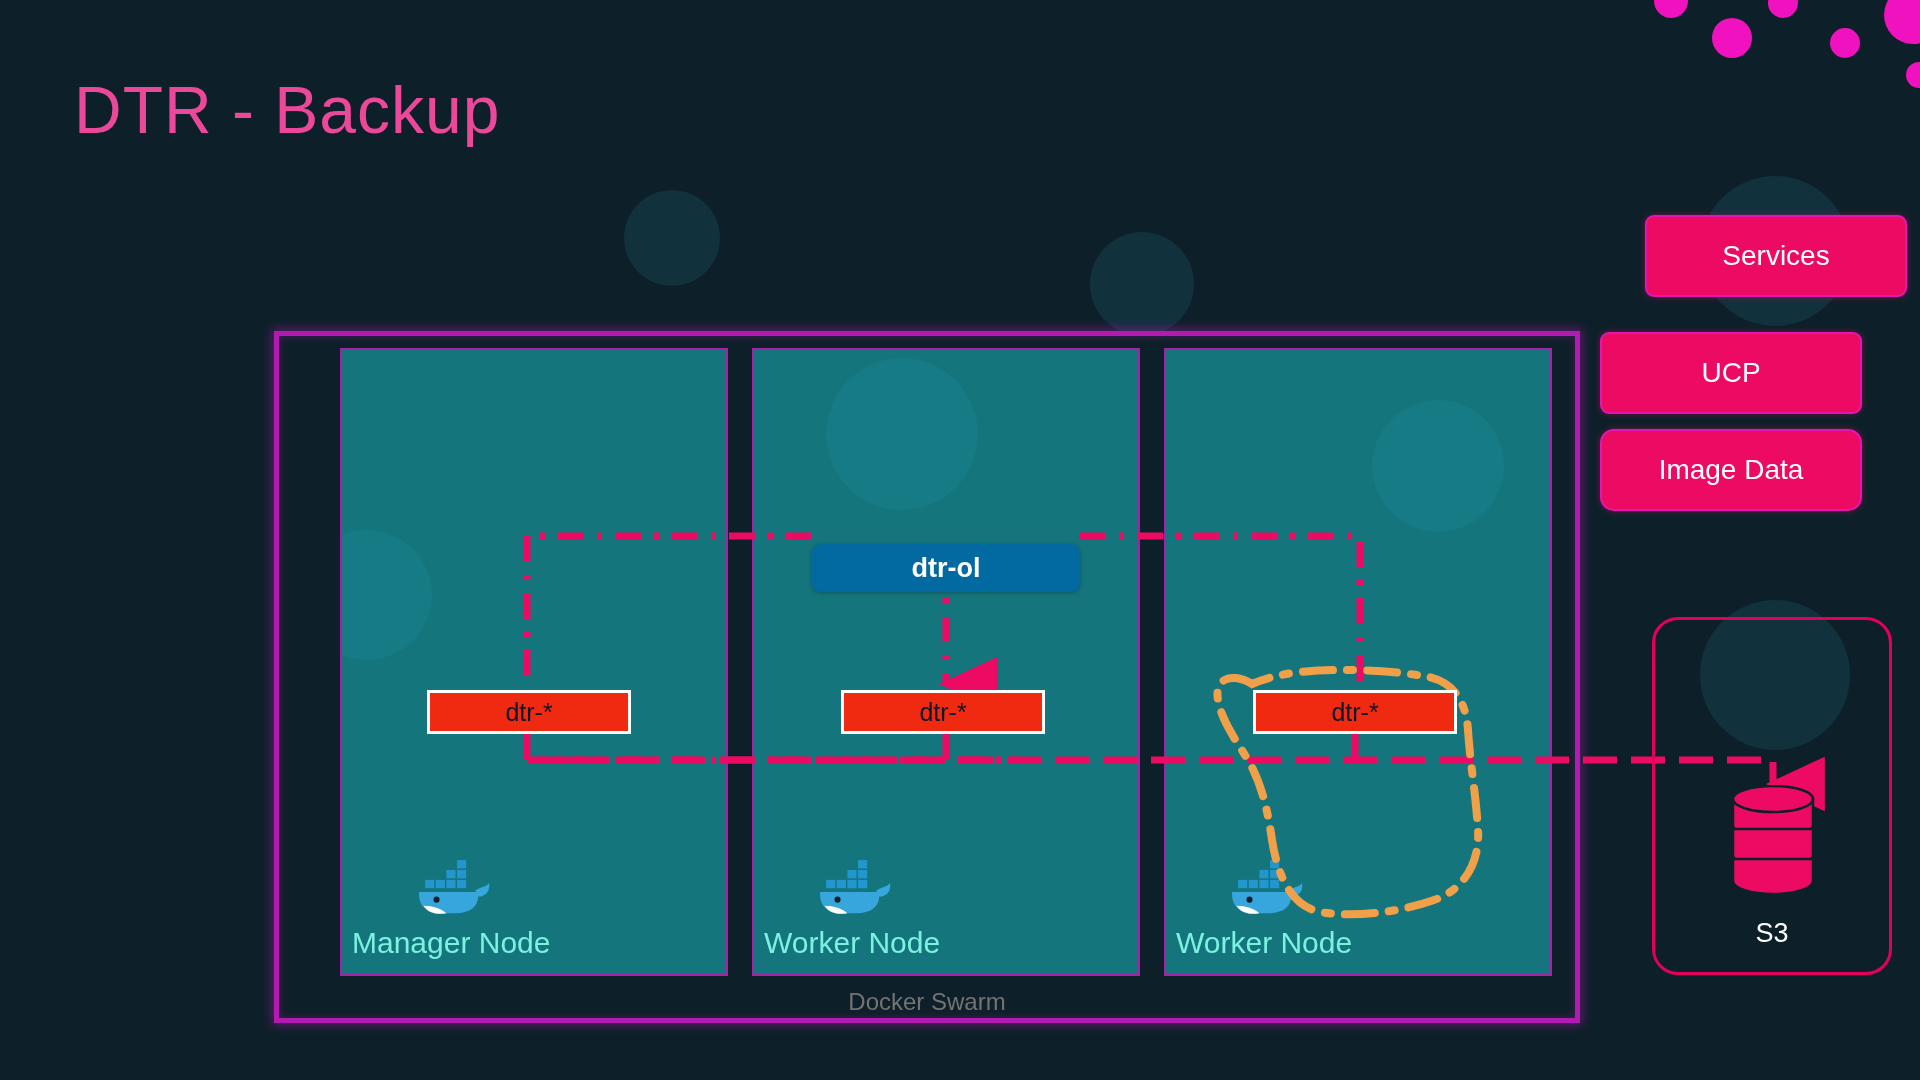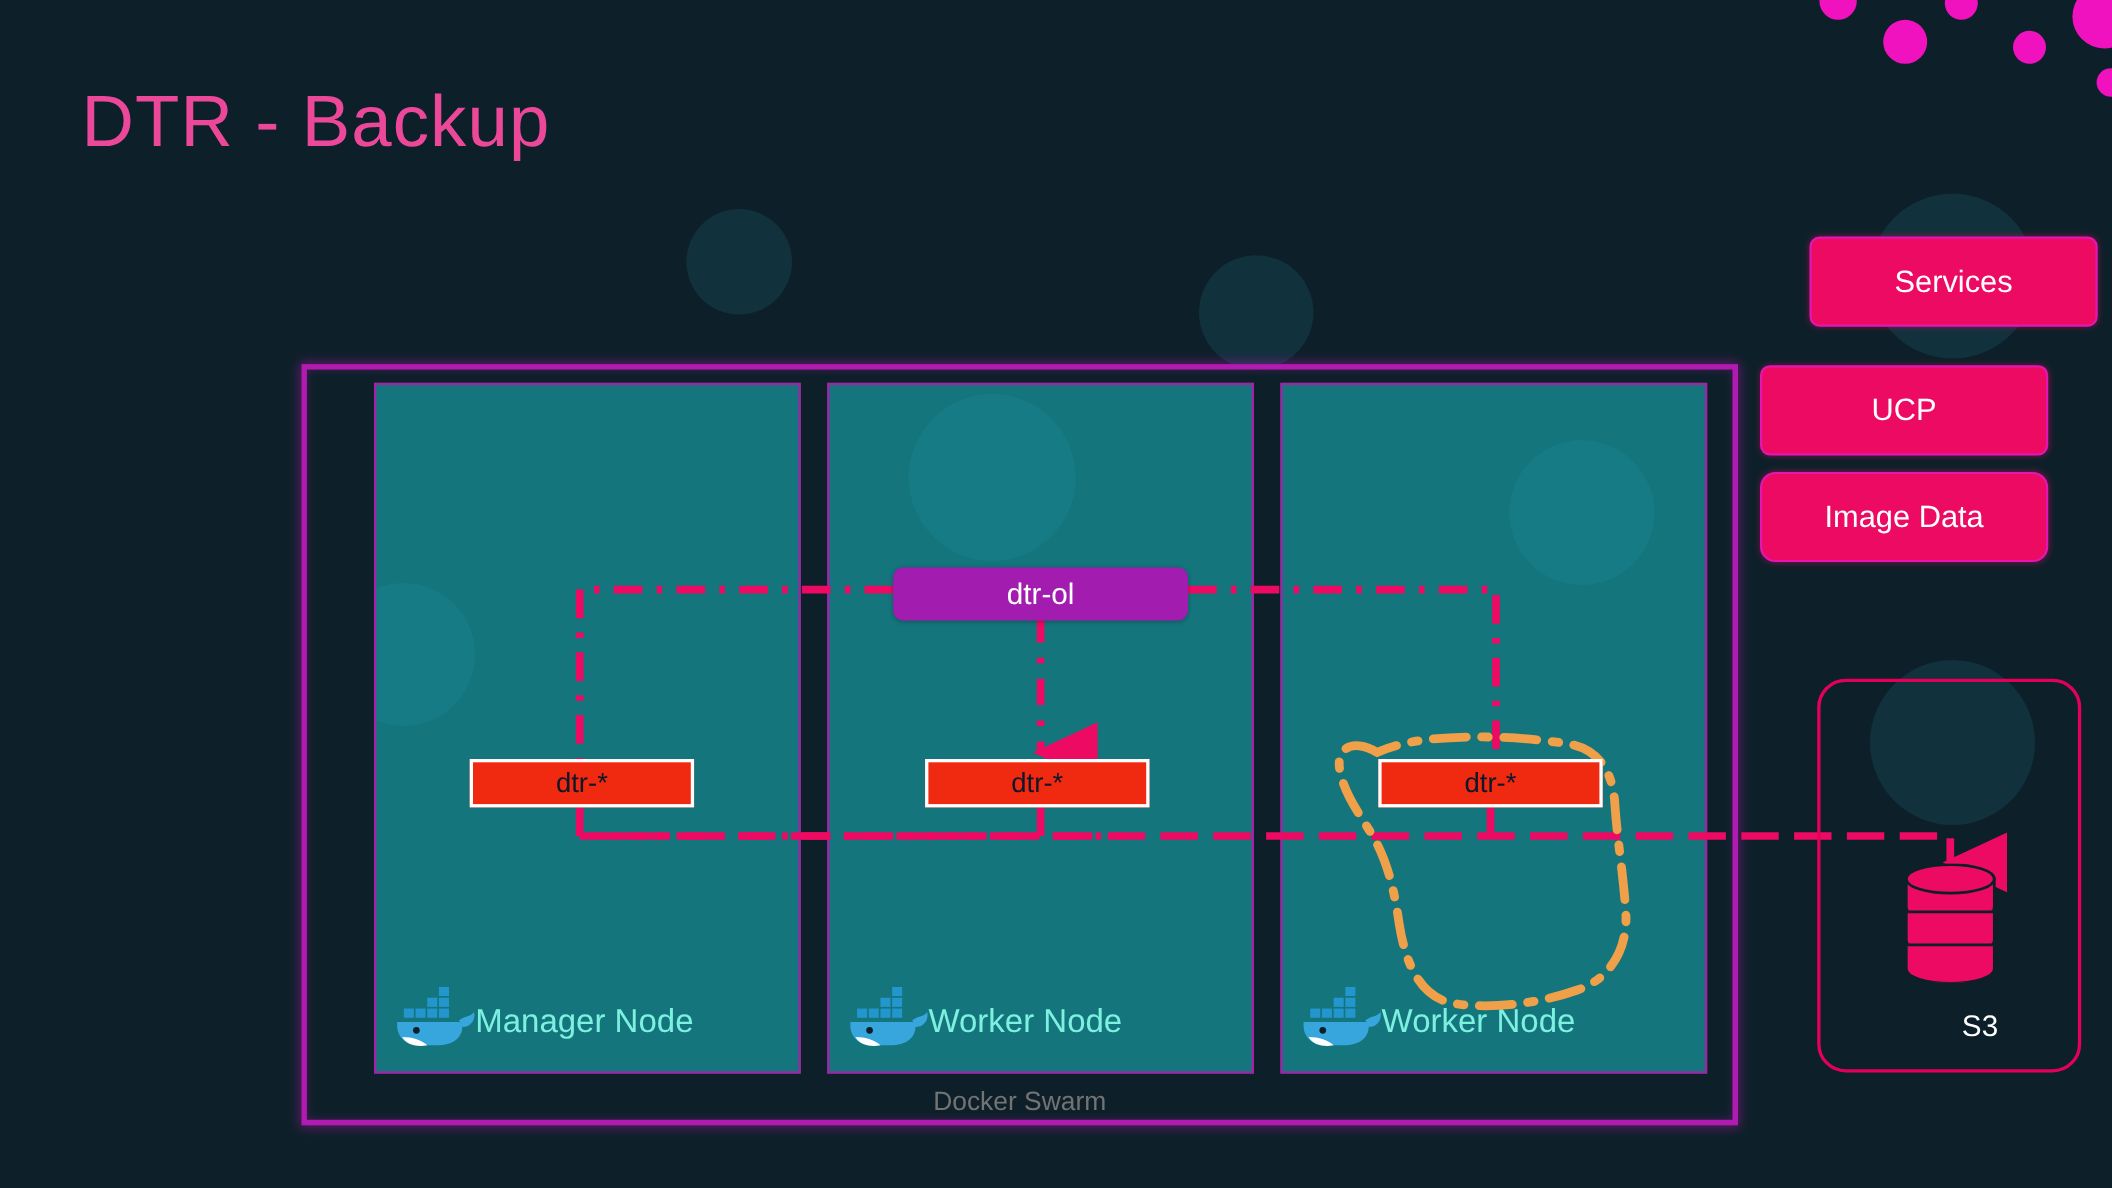--- a/index.html
+++ b/index.html
@@ -66,20 +66,21 @@
   .node-2 { left: 752px; width: 388px; }
   .node-3 { left: 1164px; width: 388px; }
 
   .node-foot {
     position: absolute;
     left: 16px;
     bottom: 14px;
     display: flex;
     align-items: center;
     gap: 4px;
+    flex-direction: column;
   }
   .node-foot .whale { width: 76px; height: 58px; flex: 0 0 auto; }
   .node-foot .node-label {
     color: #7df0e0;
     font-size: 30px;
     font-weight: 400;
     white-space: nowrap;
     margin-left: -6px;
   }
 
@@ -97,31 +98,32 @@
     justify-content: center;
     z-index: 14;
   }
   .dtr-1 { left: 427px; top: 690px; }
   .dtr-2 { left: 841px; top: 690px; }
   .dtr-3 { left: 1253px; top: 690px; }
 
   
   .dtr-ol {
     position: absolute;
-    left: 812px; top: 516px;
+    left: 812px; top: 544px;
     width: 268px; height: 48px;
-    background: #a21caf;
+    background: #0369a1;
     border-radius: 9px;
     color: #ffffff;
     font-size: 27px;
     display: flex;
     align-items: center;
     justify-content: center;
     z-index: 15;
     box-shadow: 0 1px 4px rgba(0,0,0,.25);
+    font-weight: bold;
   }
 
   
   .legend-btn {
     position: absolute;
     left: 1600px;
     width: 258px; height: 78px;
     background: #ec0a63;
     border: 2px solid #e316b4;
     border-radius: 9px;
@@ -150,21 +152,20 @@
     left: 1730px; top: 785px;
     width: 86px; height: 108px;
   }
   .s3-label {
     position: absolute;
     left: 1652px; top: 918px;
     width: 240px;
     text-align: center;
     color: #ffffff;
     font-size: 27px;
-    margin-left: 28px;
   }
 
   
   .lines { position: absolute; inset: 0; width: 1920px; height: 1080px; pointer-events: none; }
 </style>
 </head>
 <body>
 
 <div class="bg-decor">
 

